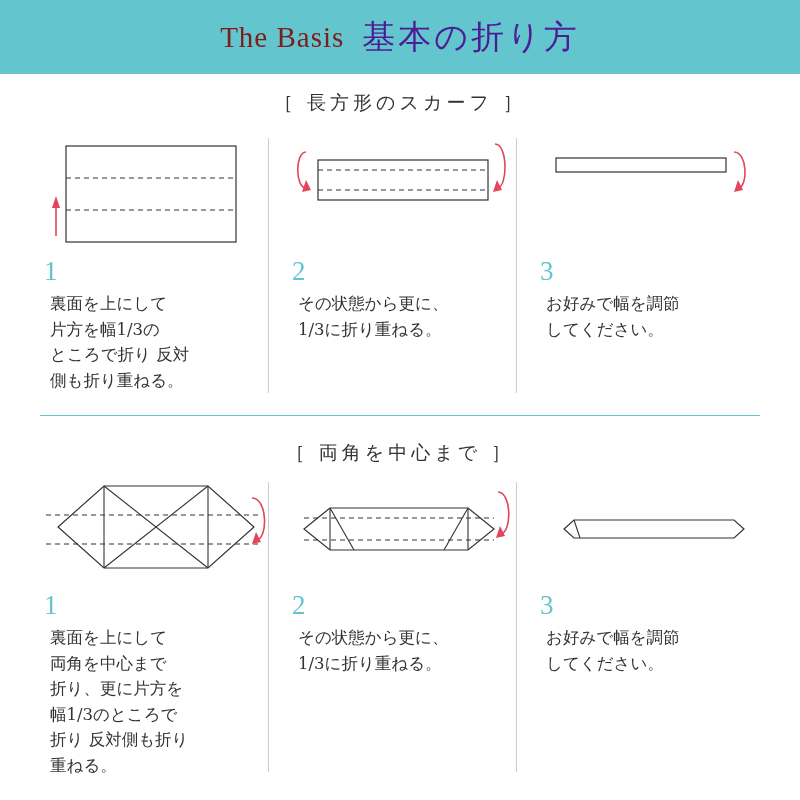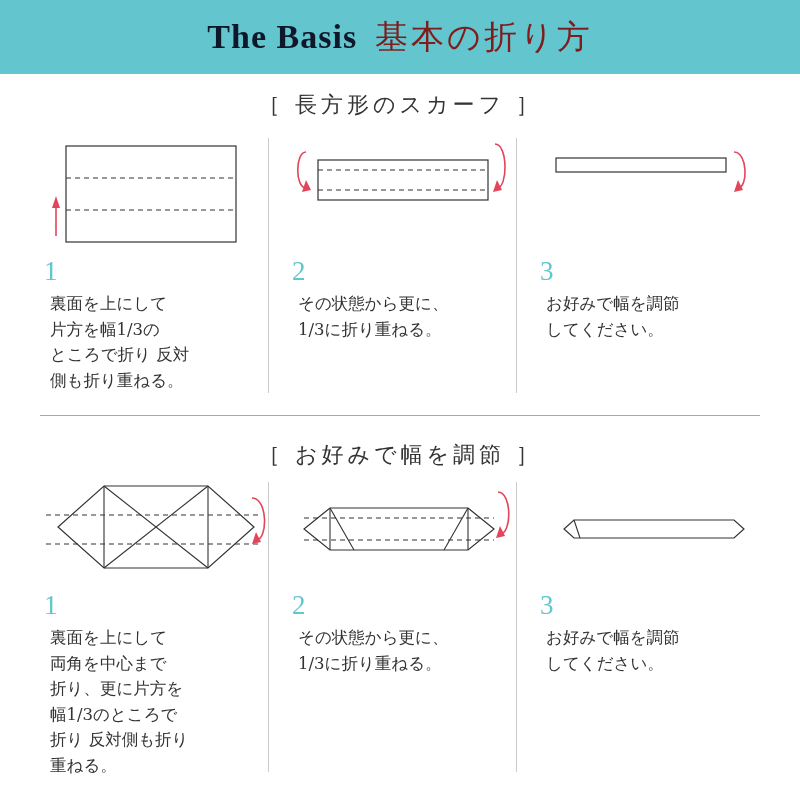--- a/index.html
+++ b/index.html
@@ -29,40 +29,39 @@
     top: 0;
     width: 800px;
     height: 74px;
     background: #63c5ce;
     display: flex;
     align-items: center;
     justify-content: center;
   }
   .header-en {
     font-family: "Liberation Serif", "DejaVu Serif", serif;
-    font-size: 34px;
-    color: #0f172a;
+    font-size: 29px;
+    color: #7f1d1d;
     letter-spacing: 1px;
-    font-weight: bold;
   }
   .header-jp {
     font-family: Liberation Sans, sans-serif;
     font-size: 33px;
-    color: #7f1d1d;
+    color: #4c1d95;
     letter-spacing: 3px;
     margin-left: 18px;
   }
 
   
   .section-title {
     position: absolute;
     width: 800px;
     text-align: center;
     font-family: "DejaVu Serif", "Liberation Serif", serif;
-    font-size: 22px;
+    font-size: 19px;
     letter-spacing: 4px;
     color: #333333;
   }
   #section-title-1 { top: 90px; }
   #section-title-2 { top: 440px; }
 
   
   .divider {
     position: absolute;
     left: 40px;
@@ -165,21 +164,21 @@
         <path d="M200 42 L196 54 L205 52 Z" fill="#e2465b"></path>
       </svg>
     </div>
     <div class="step-num">3</div>
     <div class="step-text">お好みで幅を調節
 してください。</div>
   </div>
 
   <div class="divider"></div>
 
-  <div class="section-title" id="section-title-2">［ お好みで幅を調節 ］</div>
+  <div class="section-title" id="section-title-2">［ 両角を中心まで ］</div>
 
   <div class="col-sep" style="left:268px; top:482px; height:290px;"></div>
   <div class="col-sep" style="left:516px; top:482px; height:290px;"></div>
 
   <div class="col" style="left:42px; top:482px;">
     <div class="fig" style="height:110px;">
       <svg width="226" height="110" viewBox="0 0 226 110">
 
         <polygon points="62,4 166,4 212,45 166,86 62,86 16,45" fill="#ffffff" stroke="#333333" stroke-width="1.2"></polygon>
 

